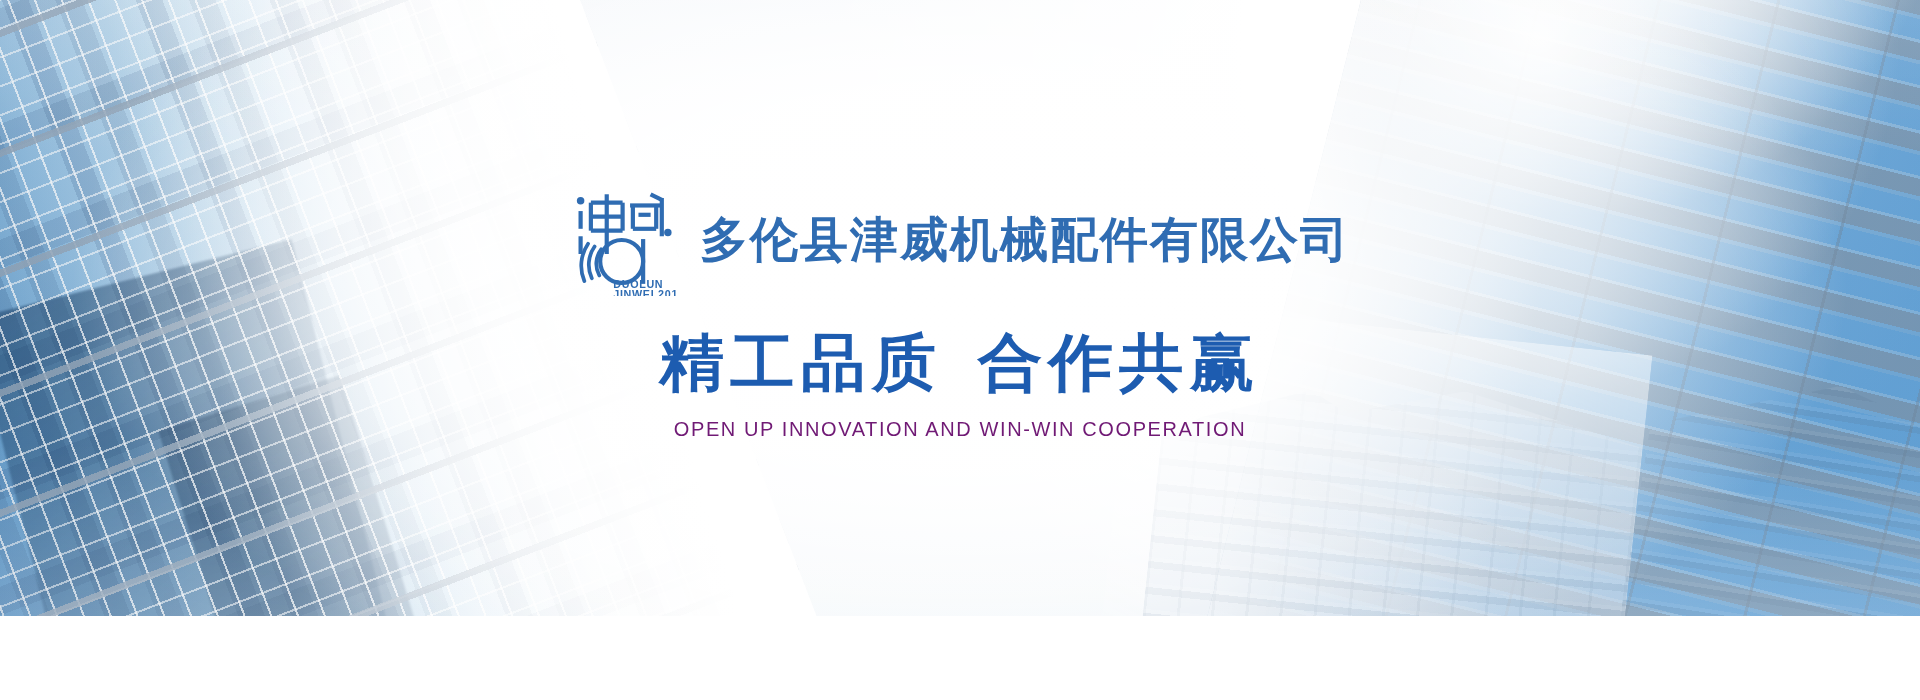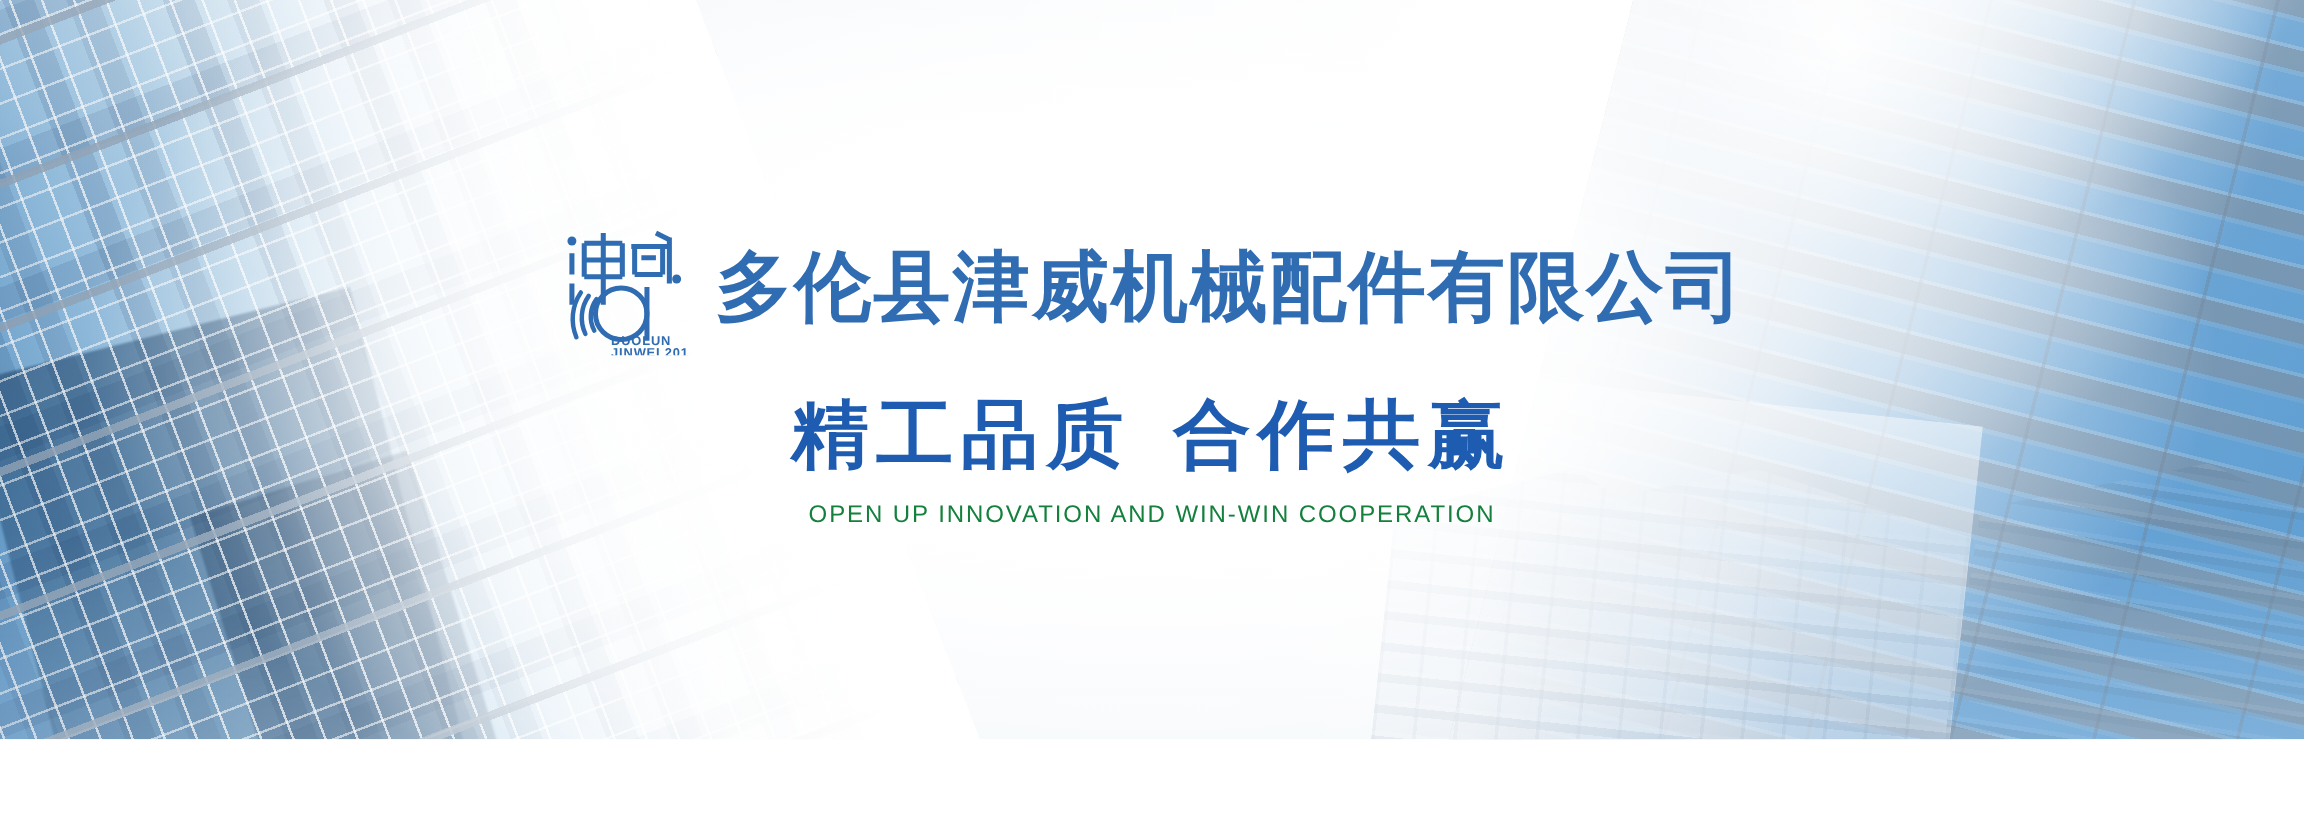--- a/index.html
+++ b/index.html
@@ -204,21 +204,21 @@
   }
 
   .logo{
     width:108px;height:112px;
     display:block;
     flex:0 0 auto;
   }
 
   .company-name{
     font-family:"Liberation Serif","DejaVu Serif",serif;
-    font-size:64px;
+    font-size:48px;
     line-height:1;
     font-weight:700;
     color:#2f6cb2;
     letter-spacing:2px;
     white-space:nowrap;
   }
 
   .slogan{
     font-family:"Liberation Sans",sans-serif;
     font-size:62px;
@@ -229,21 +229,21 @@
     white-space:nowrap;
     margin-bottom:24px;
     transform:scaleX(1.04);
   }
   .slogan .gap{display:inline-block;width:34px;}
 
   .tagline{
     font-family:"Liberation Sans",sans-serif;
     font-size:20px;
     font-weight:500;
-    color:#15803d;
+    color:#701a75;
     letter-spacing:1.6px;
     white-space:nowrap;
   }
 </style>
 </head>
 <body>
 
 <div class="banner">
 
   <div class="sky"></div>

